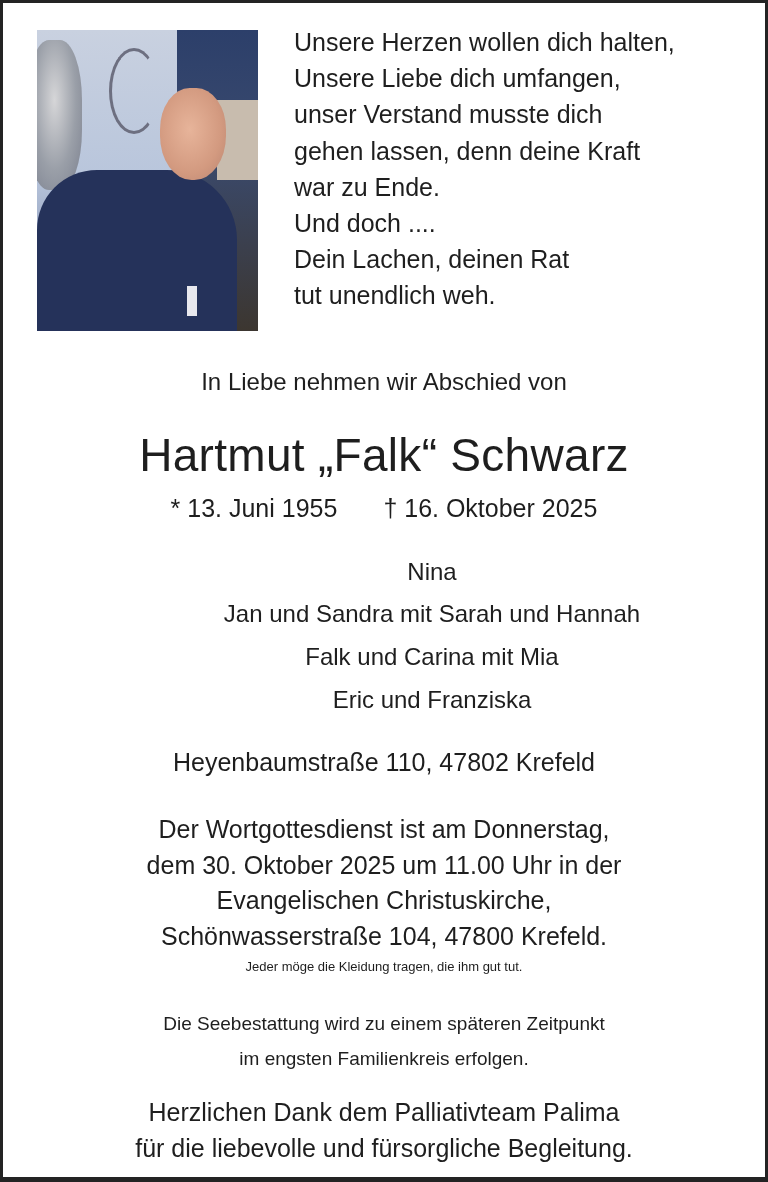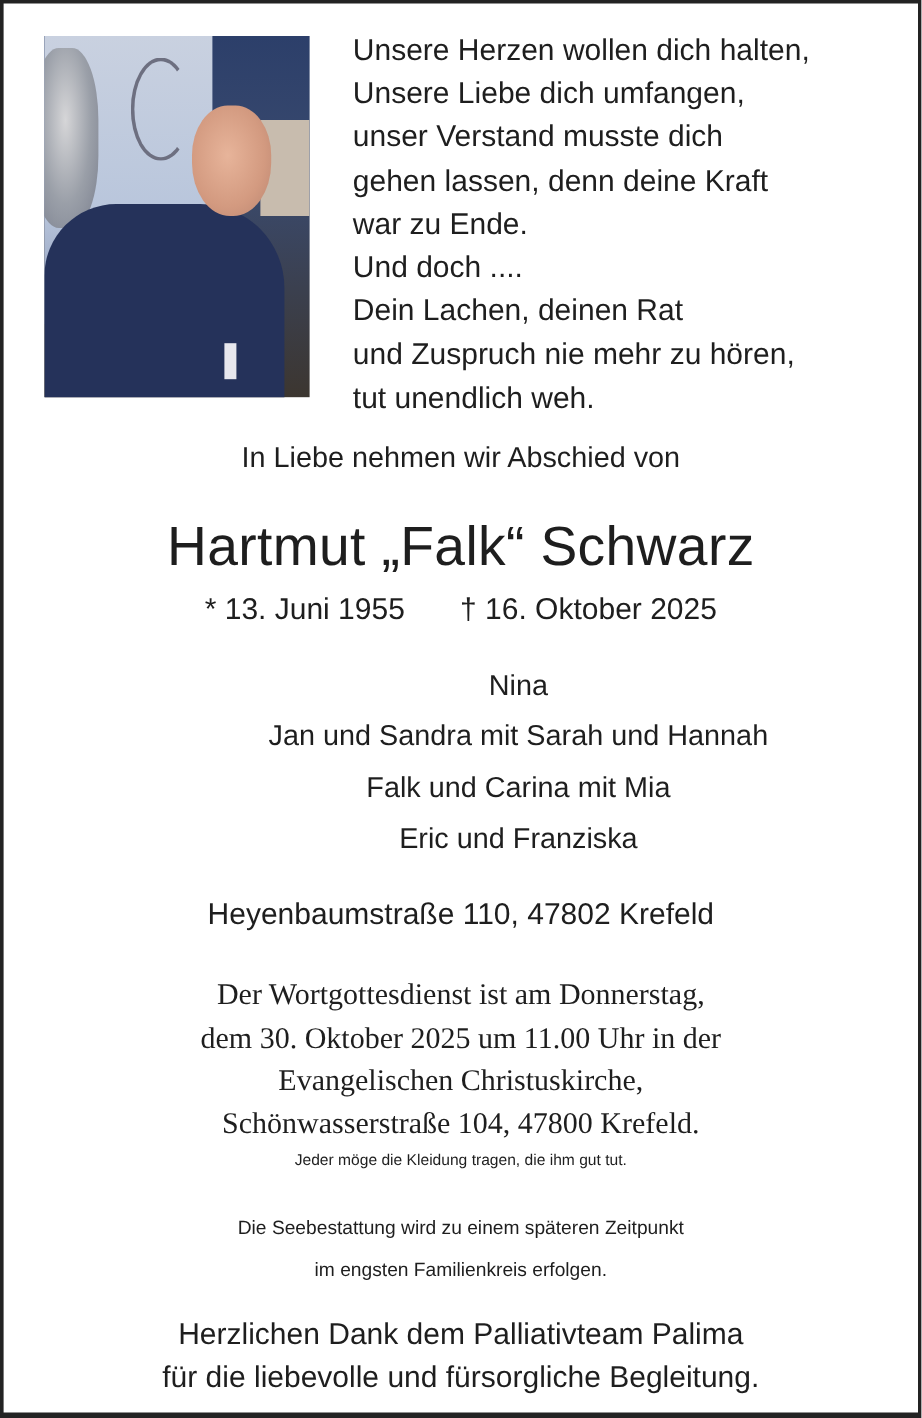--- a/index.html
+++ b/index.html
@@ -24,23 +24,23 @@
   .photo .badge { position:absolute; left:150px; top:256px; width:10px; height:30px; background:#e8e8ee; }
   .poem { position:absolute; left:294px; top:24px; font-size:25px; line-height:36.2px; }
   .poem div { white-space:nowrap; }
   .center { position:absolute; left:3px; width:762px; text-align:center; white-space:nowrap; }
   .intro { top:368px; font-size:24px; }
   .name { top:428px; font-size:46px; letter-spacing:0.3px; }
   .dates { top:494px; font-size:25px; }
   .dates .gap { display:inline-block; width:46px; }
   .fam { font-size:24px;padding-left:48px; }
   .addr { top:748px; font-size:25px; }
-  .service { top:812px; font-size:25px; line-height:35.5px;font-family:Liberation Serif, serif; }
+  .service { top:812px; font-size:25px; line-height:35.5px; }
   .dress { top:959px; font-size:13px; }
-  .sea { top:1006px; font-size:16px; line-height:35px; }
+  .sea { top:1006px; font-size:19px; line-height:35px; }
   .thanks { top:1094px; font-size:25px; line-height:36px; }
 </style>
 </head>
 <body>
 
 <div class="frame"></div>
 
 <div class="photo" title="Portrait photo of Hartmut Schwarz smiling, wearing a dark blue shirt">
   <div class="banner"></div>
   <div class="blurface"></div>
@@ -52,21 +52,20 @@
 </div>
 
 <div class="poem">
   <div>Unsere Herzen wollen dich halten,</div>
   <div>Unsere Liebe dich umfangen,</div>
   <div>unser Verstand musste dich</div>
   <div>gehen lassen, denn deine Kraft</div>
   <div>war zu Ende.</div>
   <div>Und doch ....</div>
   <div>Dein Lachen, deinen Rat</div>
-  <div>und Zuspruch nie mehr zu hören,</div>
   <div>tut unendlich weh.</div>
 </div>
 
 <div class="center intro">In Liebe nehmen wir Abschied von</div>
 
 <div class="center name">Hartmut „Falk“ Schwarz</div>
 
 <div class="center dates">
   <span>* 13. Juni 1955</span><span class="gap"></span><span>† 16. Oktober 2025</span>
 </div>

